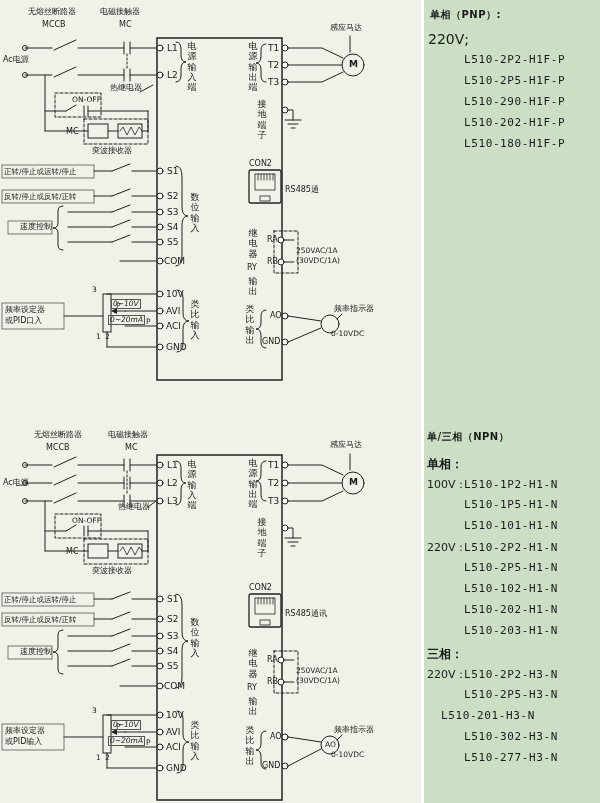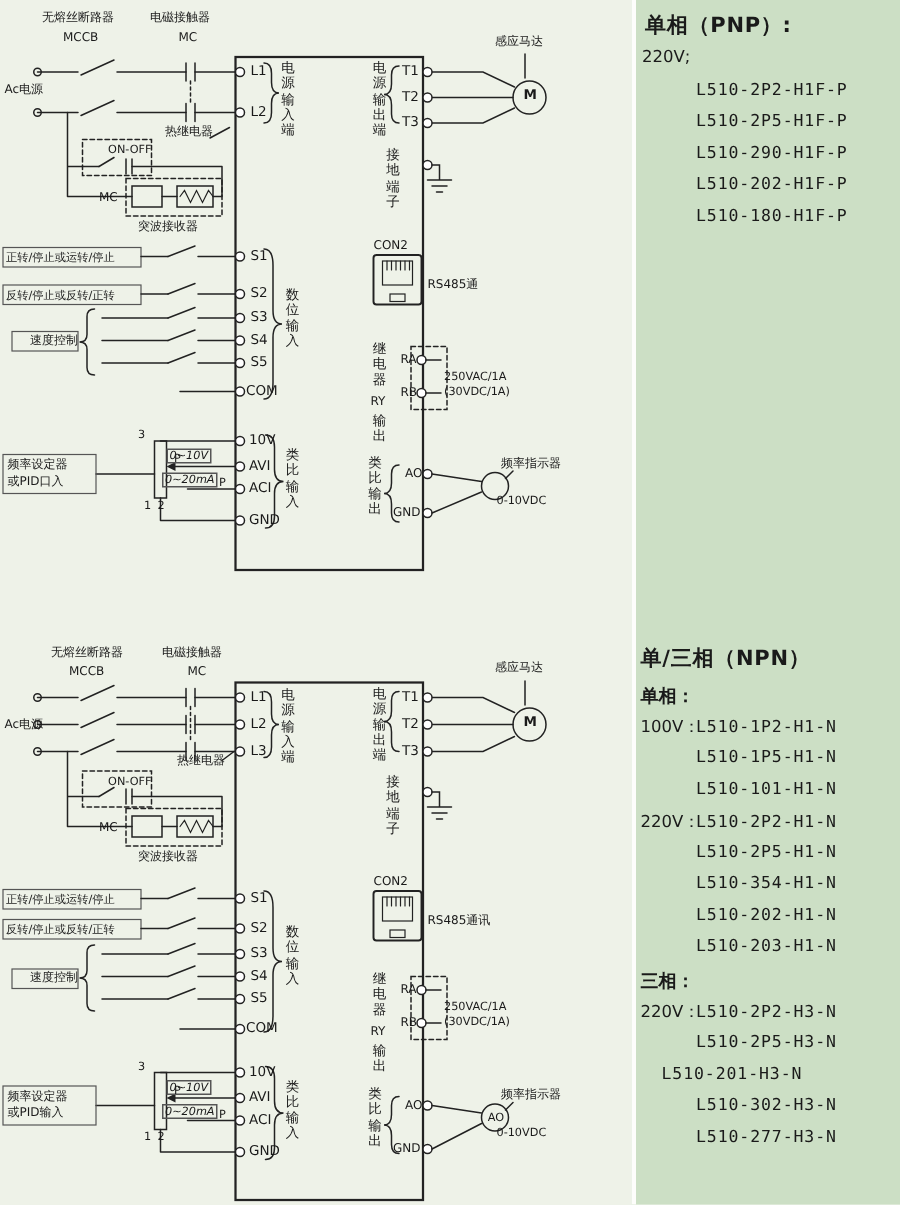--- a/index.html
+++ b/index.html
@@ -7,22 +7,22 @@
   body { position:relative; font-family:"DejaVu Sans", sans-serif; background:#eef2e8; color:#1a1a1a; overflow:hidden; }
   .panel { position:absolute; left:421px; top:0; width:179px; height:803px; background:#ccdfc5; border-left:3px solid #fdfdfb; }
   svg.wires { position:absolute; left:0; top:0; }
   .lb  { position:absolute; font-size:9px;  line-height:1.1; white-space:nowrap; }
   .lb8 { position:absolute; font-size:8px;  line-height:1.1; white-space:nowrap; }
   .lb7 { position:absolute; font-size:7.5px; line-height:1.1; white-space:nowrap; }
   .vt  { position:absolute; width:10px; font-size:9px; line-height:1.15; word-break:break-all; white-space:normal; text-align:center; }
   .boxed { border:1px solid #555; padding:0 1px;font-style:italic; }
   .ctr { text-align:right; }
   .bold { font-weight:bold; }
-  .p-title { position:absolute; font-size:14px; font-weight:bold; letter-spacing:0.5px; }
-  .p-volt  { position:absolute; font-size:11px; }
+  .p-title { position:absolute; font-size:10px; font-weight:bold; letter-spacing:0.5px; }
+  .p-volt  { position:absolute; font-size:14px; }
   .p-head  { position:absolute; font-size:12px; font-weight:bold; }
   .p-model { position:absolute; font-family:"DejaVu Sans Mono", monospace; font-size:11px; letter-spacing:0.6px; }
   .p-row   { position:absolute; font-size:11px; white-space:nowrap; }
   .p-prefix{ display:inline-block; width:37px; font-size:11px; }
   .p-row .m{ font-family:"DejaVu Sans Mono", monospace; font-size:11px; letter-spacing:0.6px; }
 </style>
 </head>
 <body>
 
 <svg class="wires" width="600" height="803" viewBox="0 0 600 803">
@@ -314,21 +314,21 @@
 <div class="p-model" style="left:464px;top:116px">L510-202-H1F-P</div>
 <div class="p-model" style="left:464px;top:137px">L510-180-H1F-P</div>
 
 <div class="p-title" style="left:427px;top:430px">单/三相（NPN）</div>
 <div class="p-head" style="left:427px;top:456px">单相：</div>
 <div class="p-row" style="left:427px;top:477px"><span class="p-prefix">100V：</span><span class="m">L510-1P2-H1-N</span></div>
 <div class="p-row" style="left:427px;top:498px"><span class="p-prefix"></span><span class="m">L510-1P5-H1-N</span></div>
 <div class="p-row" style="left:427px;top:519px"><span class="p-prefix"></span><span class="m">L510-101-H1-N</span></div>
 <div class="p-row" style="left:427px;top:540px"><span class="p-prefix">220V：</span><span class="m">L510-2P2-H1-N</span></div>
 <div class="p-row" style="left:427px;top:561px"><span class="p-prefix"></span><span class="m">L510-2P5-H1-N</span></div>
-<div class="p-row" style="left:427px;top:582px"><span class="p-prefix"></span><span class="m">L510-354-H1-N</span></div>
+<div class="p-row" style="left:427px;top:582px"><span class="p-prefix"></span><span class="m">L510-102-H1-N</span></div>
 <div class="p-row" style="left:427px;top:603px"><span class="p-prefix"></span><span class="m">L510-202-H1-N</span></div>
 <div class="p-row" style="left:427px;top:624px"><span class="p-prefix"></span><span class="m">L510-203-H1-N</span></div>
 <div class="p-head" style="left:427px;top:646px">三相：</div>
 <div class="p-row" style="left:427px;top:667px"><span class="p-prefix">220V：</span><span class="m">L510-2P2-H3-N</span></div>
 <div class="p-row" style="left:427px;top:688px"><span class="p-prefix"></span><span class="m">L510-2P5-H3-N</span></div>
 <div class="p-row" style="left:404px;top:709px"><span class="p-prefix"></span><span class="m">L510-201-H3-N</span></div>
 <div class="p-row" style="left:427px;top:730px"><span class="p-prefix"></span><span class="m">L510-302-H3-N</span></div>
 <div class="p-row" style="left:427px;top:751px"><span class="p-prefix"></span><span class="m">L510-277-H3-N</span></div>
 
 </body></html>

